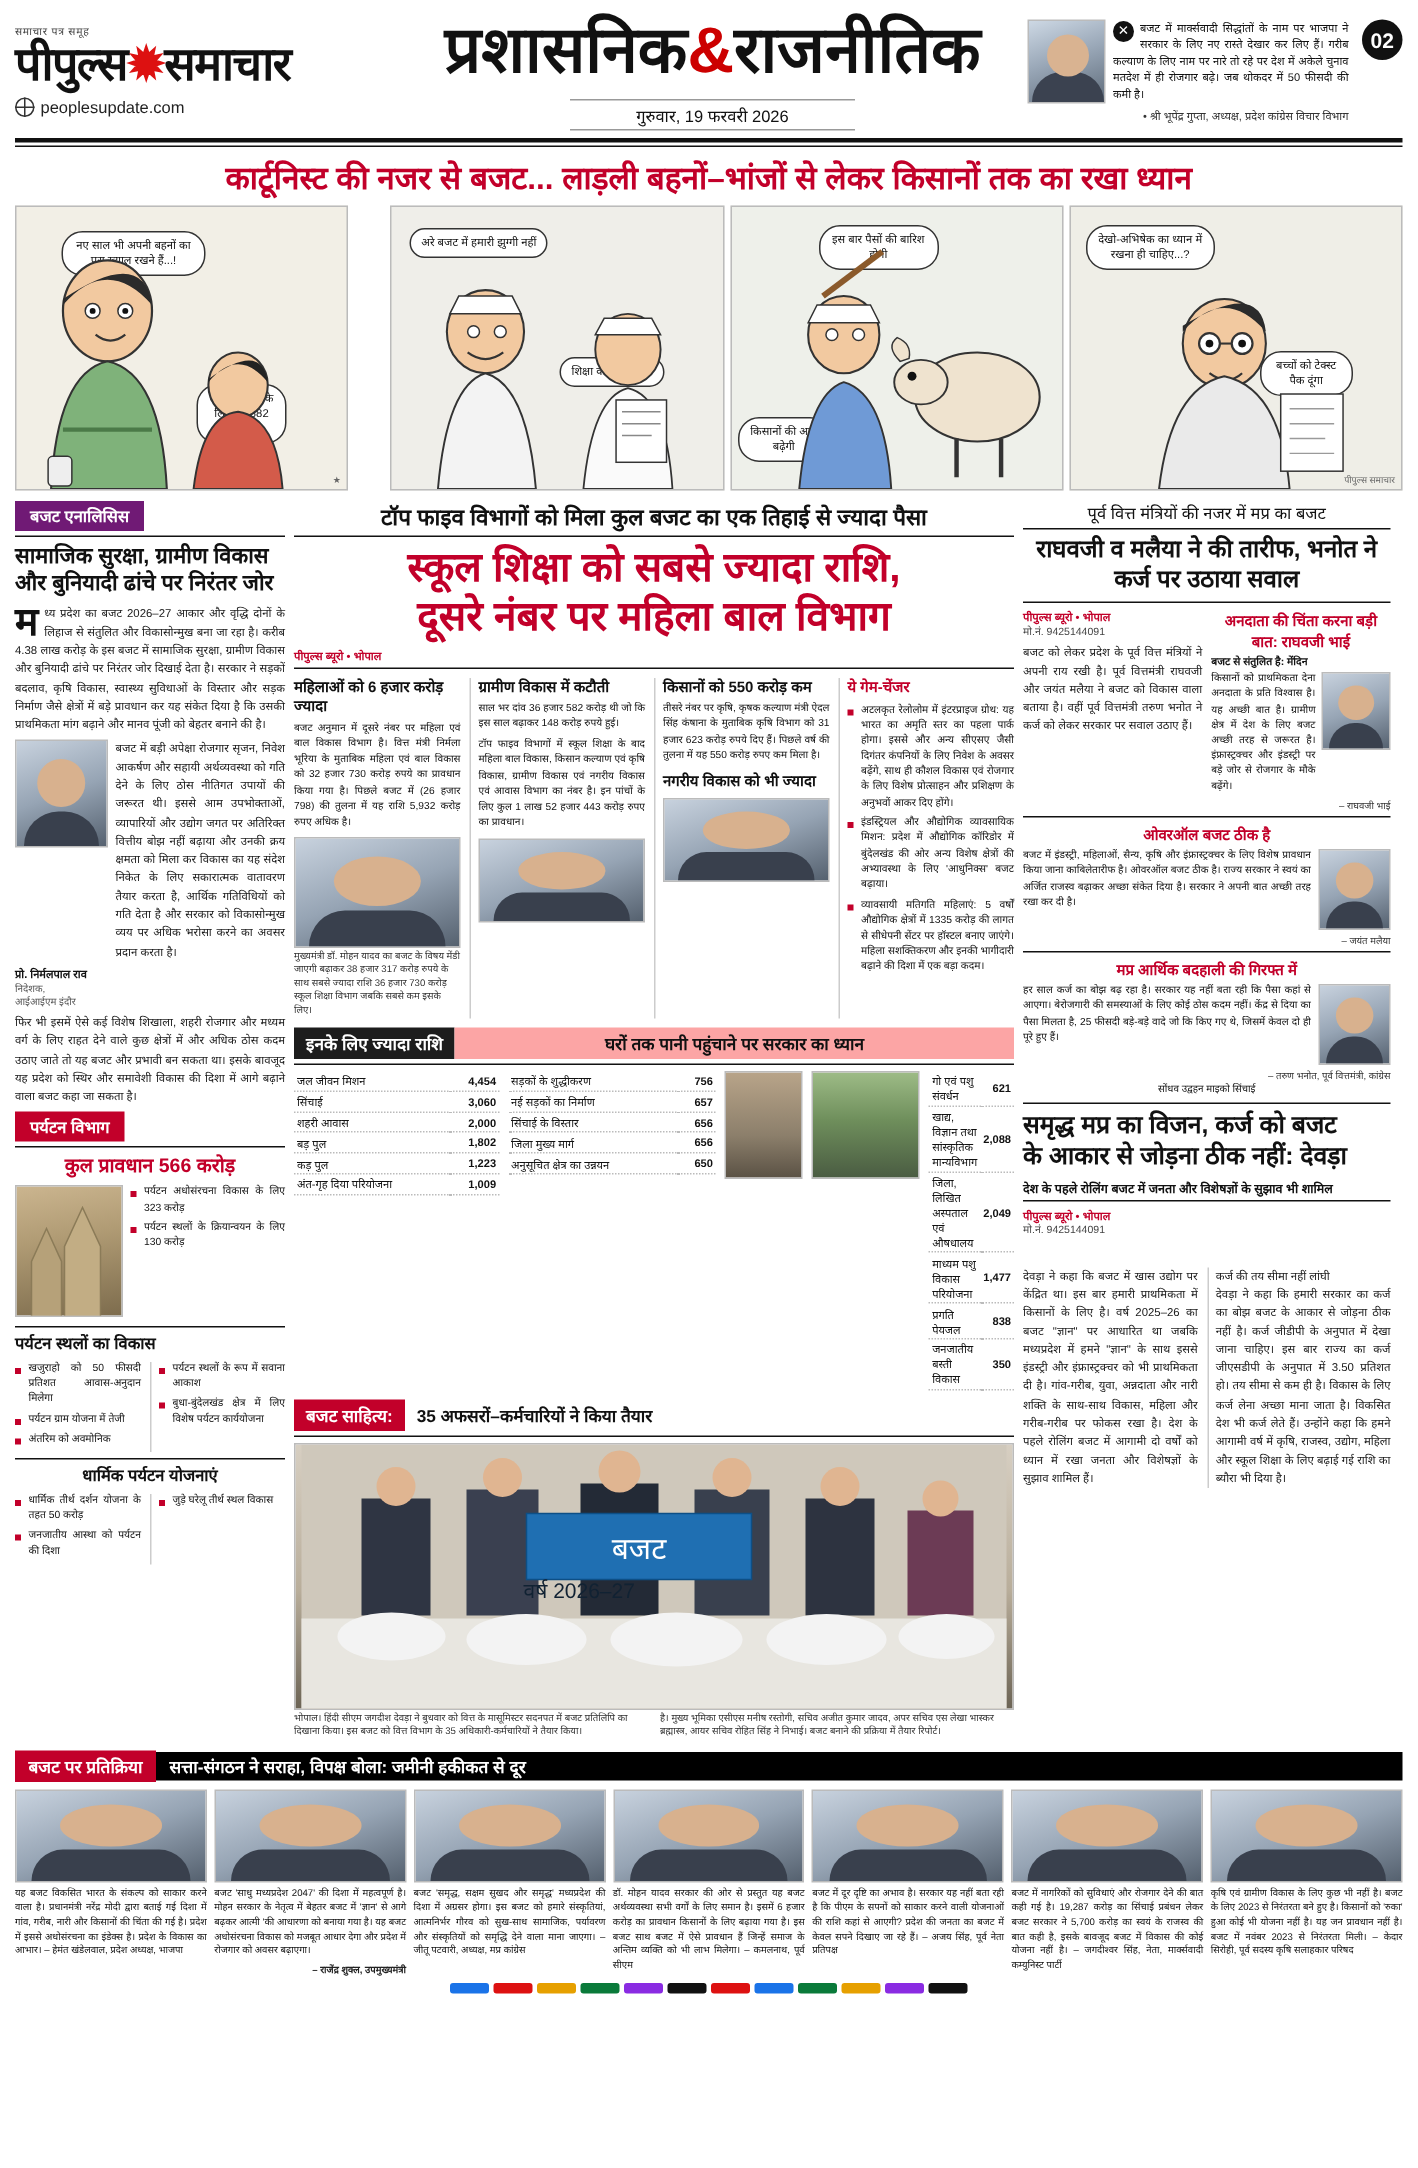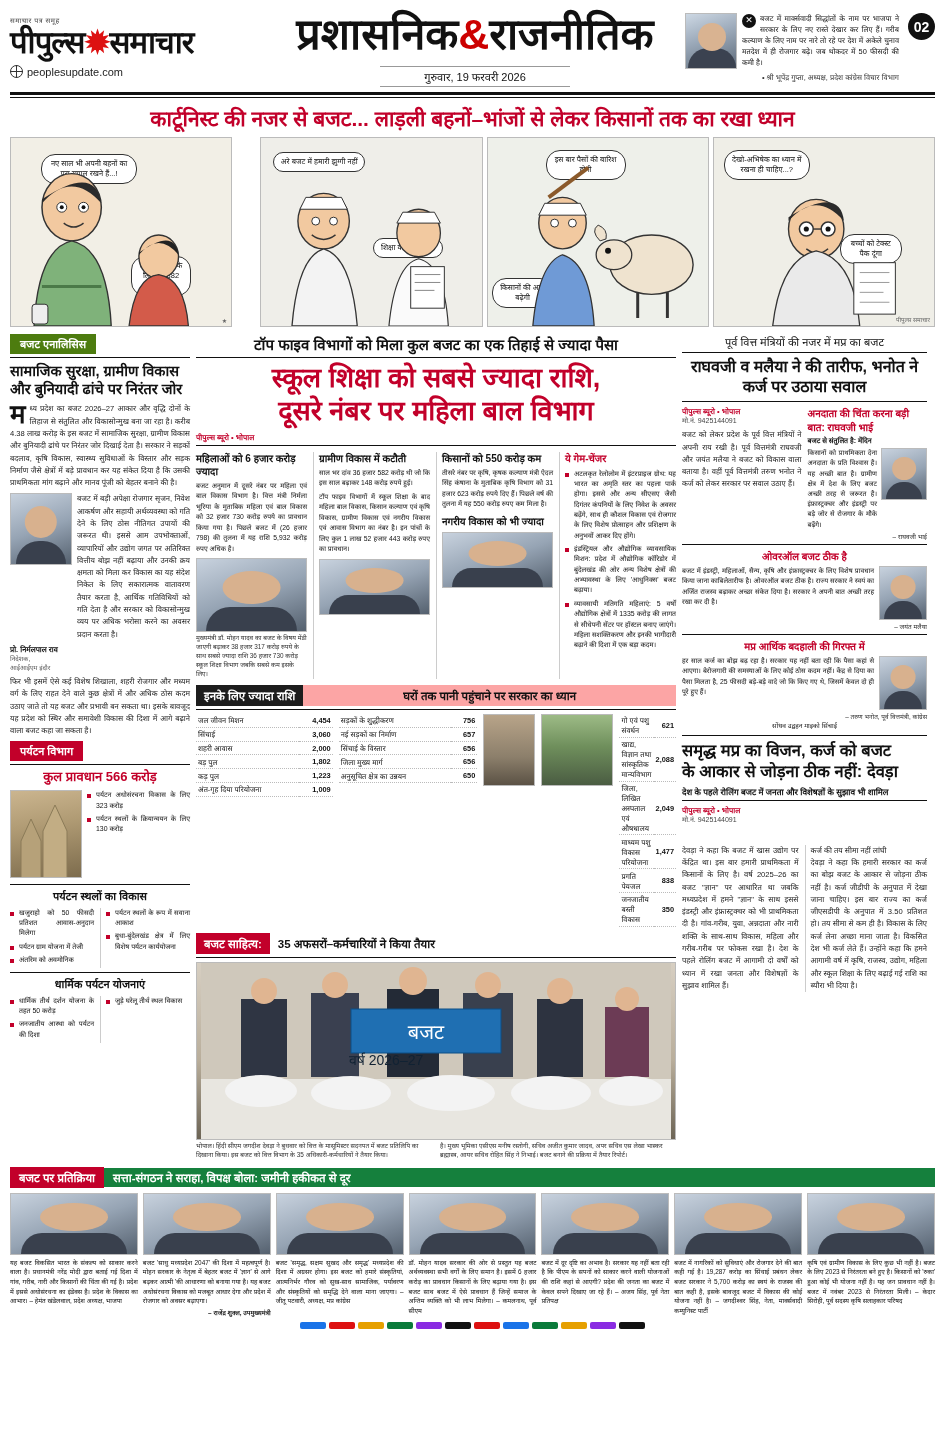--- a/index.html
+++ b/index.html
@@ -74,21 +74,21 @@
   }
   .cap-credit { position: absolute; right: 4px; bottom: 2px; font-size: 6px; color: #666; }
 
   
   .main-grid { display: flex; gap: 6px; margin-top: 7px; }
   .col-left { width: 180px; }
   .col-mid { width: 480px; }
   .col-right { width: 245px; }
 
   .sec-tag {
-    display: inline-block; background: #4d7c0f; color: #fff; font-size: 11px; font-weight: bold;
+    display: inline-block; background: #701a75; color: #fff; font-size: 11px; font-weight: bold;
     padding: 2px 10px 3px;
   }
   .sec-tag.red { background: #c2002a; }
   .hl { height: 1px; background: #111; margin: 3px 0 4px; }
 
   h2.hed { font-size: 14.5px; line-height: 1.3; font-weight: bold; color: #111; }
   h1.big-hed { font-size: 27px; line-height: 1.22; font-weight: bold; color: #c2002a; text-align: center; }
   h3.sub-hed { font-size: 13px; font-weight: bold; line-height: 1.3; }
   .byline { font-size: 7.5px; color: #c2002a; font-weight: bold; }
   .byline2 { font-size: 7px; color: #444; }
@@ -137,21 +137,21 @@
   .big-nums { display: flex; flex-direction: column; gap: 2px; }
   .big-num {
     background: #1a3fa0; color: #fff; font-size: 16px; font-weight: bold; text-align: center; width: 50px; padding: 1px 0;
   }
   .big-num.g { background: #1a7a3c; }
   .big-num.r { background: #b01020; }
 
   
   .react-head { display: flex; align-items: center; margin-top: 7px; }
   .react-head .t1 { background: #c2002a; color: #fff; font-size: 11.5px; font-weight: bold; padding: 3px 9px; }
-  .react-head .t2 { background: #15803d; color: #fff; font-size: 11.5px; font-weight: bold; padding: 2px 9px; flex: 1; }
+  .react-head .t2 { background: #000000; color: #fff; font-size: 11.5px; font-weight: bold; padding: 2px 9px; flex: 1; }
   .react-row { display: flex; gap: 5px; margin-top: 5px; }
   .react-cell { flex: 1; }
   .react-photo { width: 100%; height: 62px; }
   .react-text { font-size: 6.4px; line-height: 1.5; text-align: justify; margin-top: 3px; }
   .react-name { font-size: 6.4px; text-align: right; font-weight: bold; margin-top: 2px; color: #222; }
 
   .colorbar { display: flex; gap: 3px; justify-content: center; margin-top: 5px; }
   .colorbar i { width: 26px; height: 7px; display: inline-block; border-radius: 2px; }
   .redhead { color: #c2002a; font-weight: bold; font-size: 10px; }
   .sig { font-size: 6.4px; text-align: right; color: #333; margin-top: 2px; }
@@ -309,21 +309,21 @@
             <path d="M32 88 V40 l12 -26 l12 26 V88z" fill="#c2ad84" stroke="#8b7b58"></path>
             <path d="M0 88 h72" stroke="#6e6046" stroke-width="3"></path>
           </svg>
         </div>
         <ul class="tick" style="flex:1;margin-top:0">
           <li>पर्यटन अधोसंरचना विकास के लिए 323 करोड़</li>
           <li>पर्यटन स्थलों के क्रियान्वयन के लिए 130 करोड़</li>
         </ul>
       </div>
       <div class="hl" style="margin-top:6px"></div>
-      <h3 class="sub-hed" style="text-align:center;font-size:11px">पर्यटन स्थलों का विकास</h3>
+      <h3 class="sub-hed" style="font-size:11px">पर्यटन स्थलों का विकास</h3>
       <div style="display:flex;gap:6px">
         <ul class="tick" style="flex:1">
           <li>खजुराहो को 50 फीसदी प्रतिशत आवास-अनुदान मिलेगा</li>
           <li>पर्यटन ग्राम योजना में तेजी</li>
           <li>अंतरिम को अवमोनिक</li>
         </ul>
         <ul class="tick vline" style="flex:1">
           <li>पर्यटन स्थलों के रूप में सवाना आकाश</li>
           <li>बुधा-बुंदेलखंड क्षेत्र में लिए विशेष पर्यटन कार्ययोजना</li>
         </ul>
@@ -515,21 +515,21 @@
       <div class="hl"></div>
       <h2 class="hed" style="font-size:16px;text-align:center">राघवजी व मलैया ने की तारीफ, भनोत ने कर्ज पर उठाया सवाल</h2>
       <div class="hl"></div>
       <div style="display:flex;gap:6px">
         <div style="flex:1">
           <div class="byline">पीपुल्स ब्यूरो • भोपाल</div>
           <div class="byline2">मो.नं. 9425144091</div>
           <p class="body">बजट को लेकर प्रदेश के पूर्व वित्त मंत्रियों ने अपनी राय रखी है। पूर्व वित्तमंत्री राघवजी और जयंत मलैया ने बजट को विकास वाला बताया है। वहीं पूर्व वित्तमंत्री तरुण भनोत ने कर्ज को लेकर सरकार पर सवाल उठाए हैं।</p>
         </div>
         <div style="flex:1">
-          <div class="redhead" style="text-align:left">अनदाता की चिंता करना बड़ी बात: राघवजी भाई</div>
+          <div class="redhead" style="text-align:center">अनदाता की चिंता करना बड़ी बात: राघवजी भाई</div>
           <div style="font-size:7px;font-weight:bold;margin-top:2px">बजट से संतुलित है: मेंदिन</div>
           <div style="display:flex;gap:4px;margin-top:3px">
             <div style="flex:1;font-size:6.8px;line-height:1.5;text-align:justify">किसानों को प्राथमिकता देना अनदाता के प्रति विश्वास है। यह अच्छी बात है। ग्रामीण क्षेत्र में देश के लिए बजट अच्छी तरह से जरूरत है। इंफ्रास्ट्रक्चर और इंडस्ट्री पर बड़े जोर से रोजगार के मौके बढ़ेंगे।</div>
             <div class="photo face" style="width:46px;height:52px;flex:0 0 46px"></div>
           </div>
           <div class="sig">– राघवजी भाई</div>
         </div>
       </div>
 
       <div class="hl"></div>

